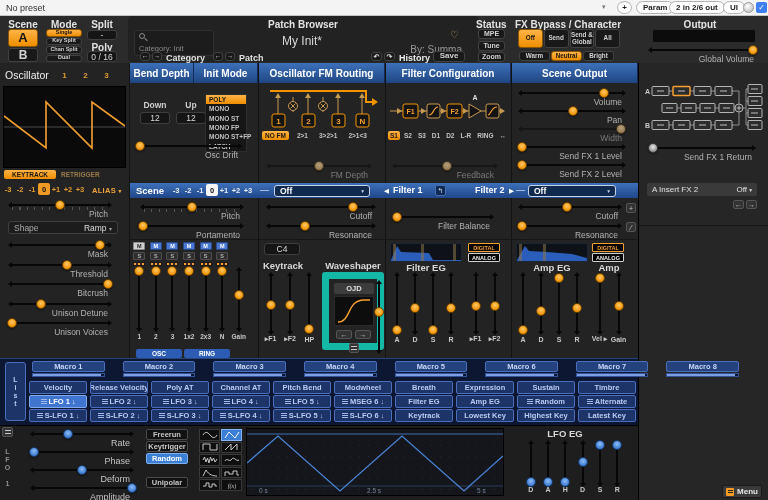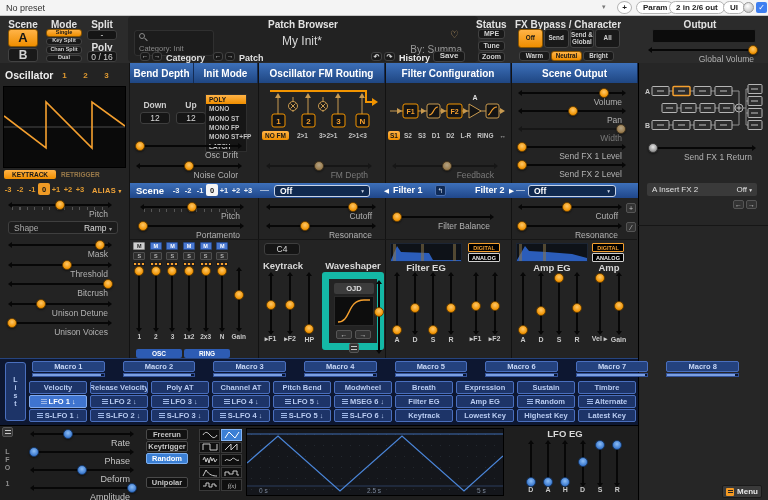--- a/index.html
+++ b/index.html
@@ -195,21 +195,21 @@
 
   <div class="abs" style="left:0;top:63px;width:638px;height:297px;background:#232323"></div>
   <div class="abs" style="left:638px;top:63px;width:130px;height:437px;background:#262626;border-left:1px solid #000"></div>
   <div class="vline" style="left:129px;top:63px;height:297px"></div>
   <div class="vline" style="left:258px;top:63px;height:297px"></div>
   <div class="vline" style="left:385px;top:63px;height:297px"></div>
   <div class="vline" style="left:511px;top:63px;height:297px"></div>
   <div class="hline" style="left:130px;top:239px;width:507px"></div>
   <div class="hline" style="left:638px;top:225px;width:130px"></div>
 
-  <div class="abs" style="left:5px;top:69px;font-size:10.5px;font-weight:bold;color:#eee">Oscillator</div>
+  <div class="abs" style="left:5px;top:69px;font-size:10.5px;font-weight:normal;color:#eee">Oscillator</div>
   <div class="abs" style="left:56px;top:69px;width:70px;display:flex;gap:4px">
 
   <div class="octc on" style="width:17px;height:12px;font-size:8px;color:#e09a30">
         <span>1</span>
       </div>
       <div class="octc" style="width:17px;height:12px;font-size:8px;color:#e09a30">
         <span>2</span>
       </div>
       <div class="octc" style="width:17px;height:12px;font-size:8px;color:#e09a30">
         <span>3</span>
@@ -315,25 +315,20 @@
         <span>MONO ST+FP</span>
       </div>
       <div class="optxt" style="height:9.3px;justify-content:flex-start;border-radius:0">
         <span>LATCH</span>
       </div>
     </div>
   <div class="hs" style="left:136px;top:141px;width:106px">
     <div class="tr"></div>
     <span class="knob" style="left: 4%;"></span>
     <span class="slab">Osc Drift</span>
-  </div>
-  <div class="hs" style="left:136px;top:161px;width:106px">
-    <div class="tr"></div>
-    <span class="knob" style="left: 50%;"></span>
-    <span class="slab">Noise Color</span>
   </div>
 
   <div class="abs" style="left:262px;top:87px;width:120px;height:44px">
     <svg width="120" height="44" viewBox="0 0 120 44">
       <polyline points="8,4 104,4 104,15 110,15" stroke="#f29400" stroke-width="2" fill="none"></polyline>
       <polygon points="110,11 116,15 110,19" fill="#f29400"></polygon>
       <g stroke="#c89a50" stroke-width="1">
         <line x1="16" y1="27" x2="16" y2="10"></line>
           <line x1="46" y1="27" x2="46" y2="10"></line>
         <line x1="76" y1="27" x2="76" y2="10"></line>

